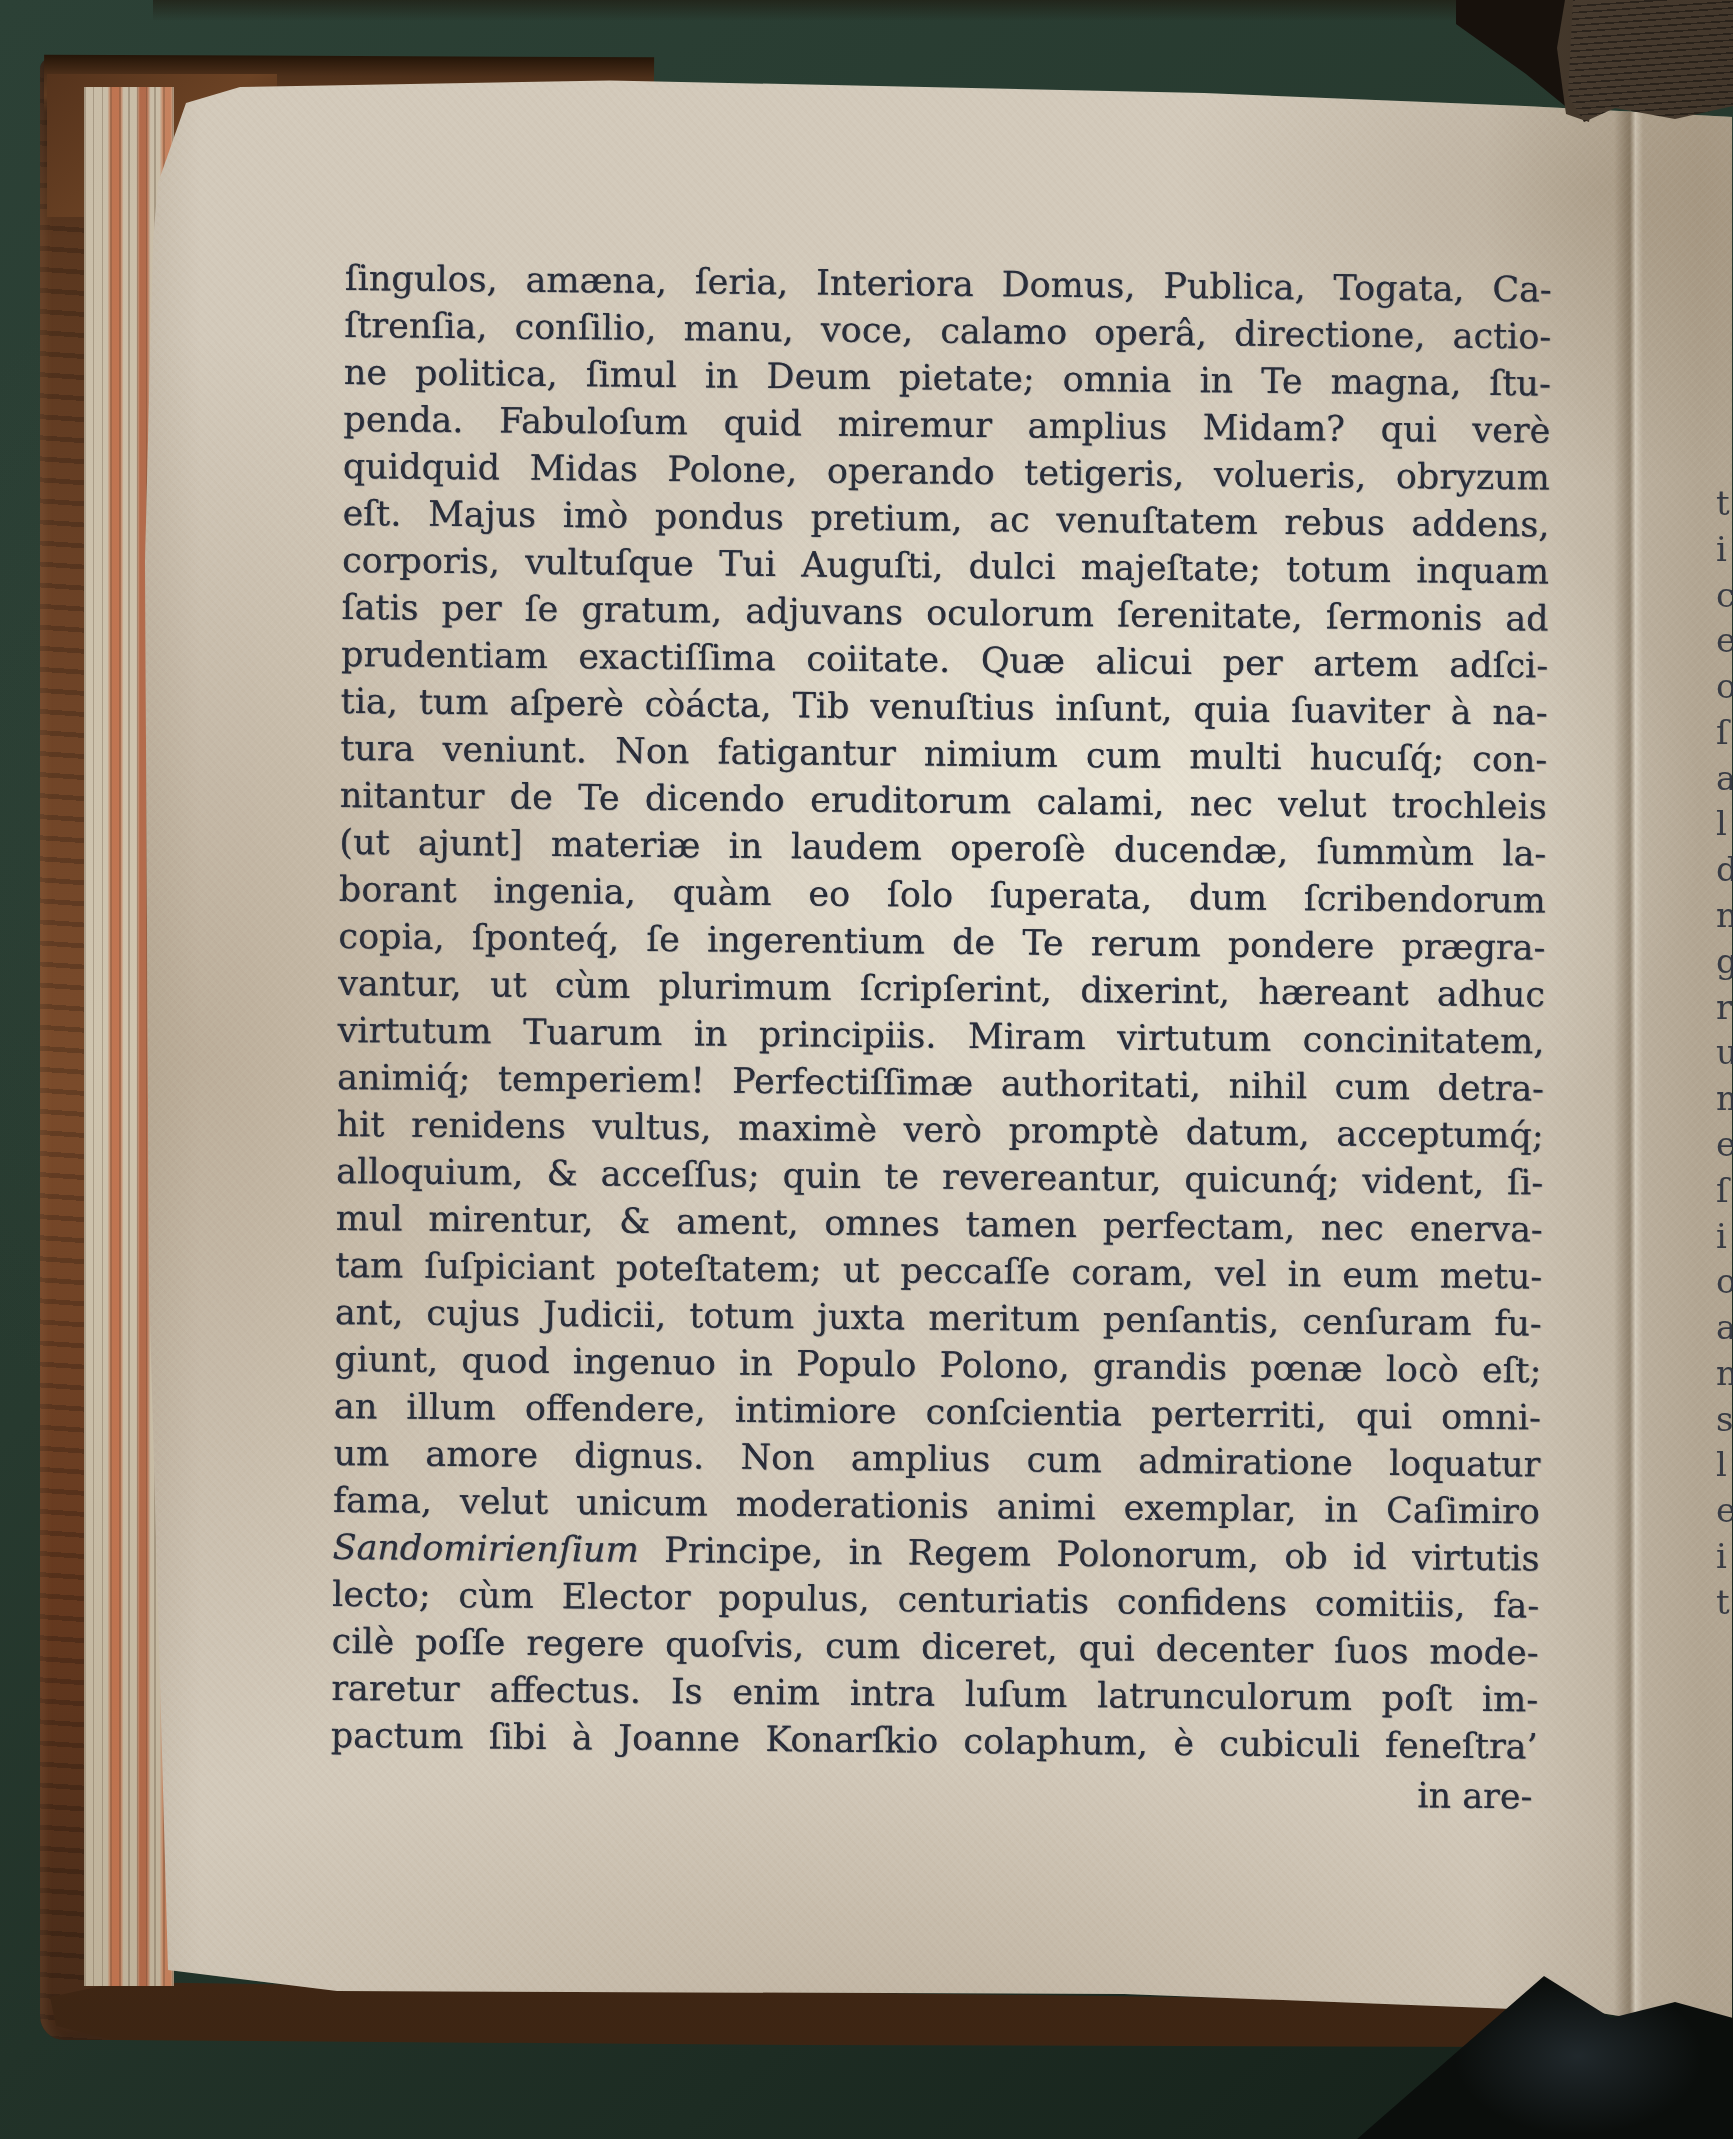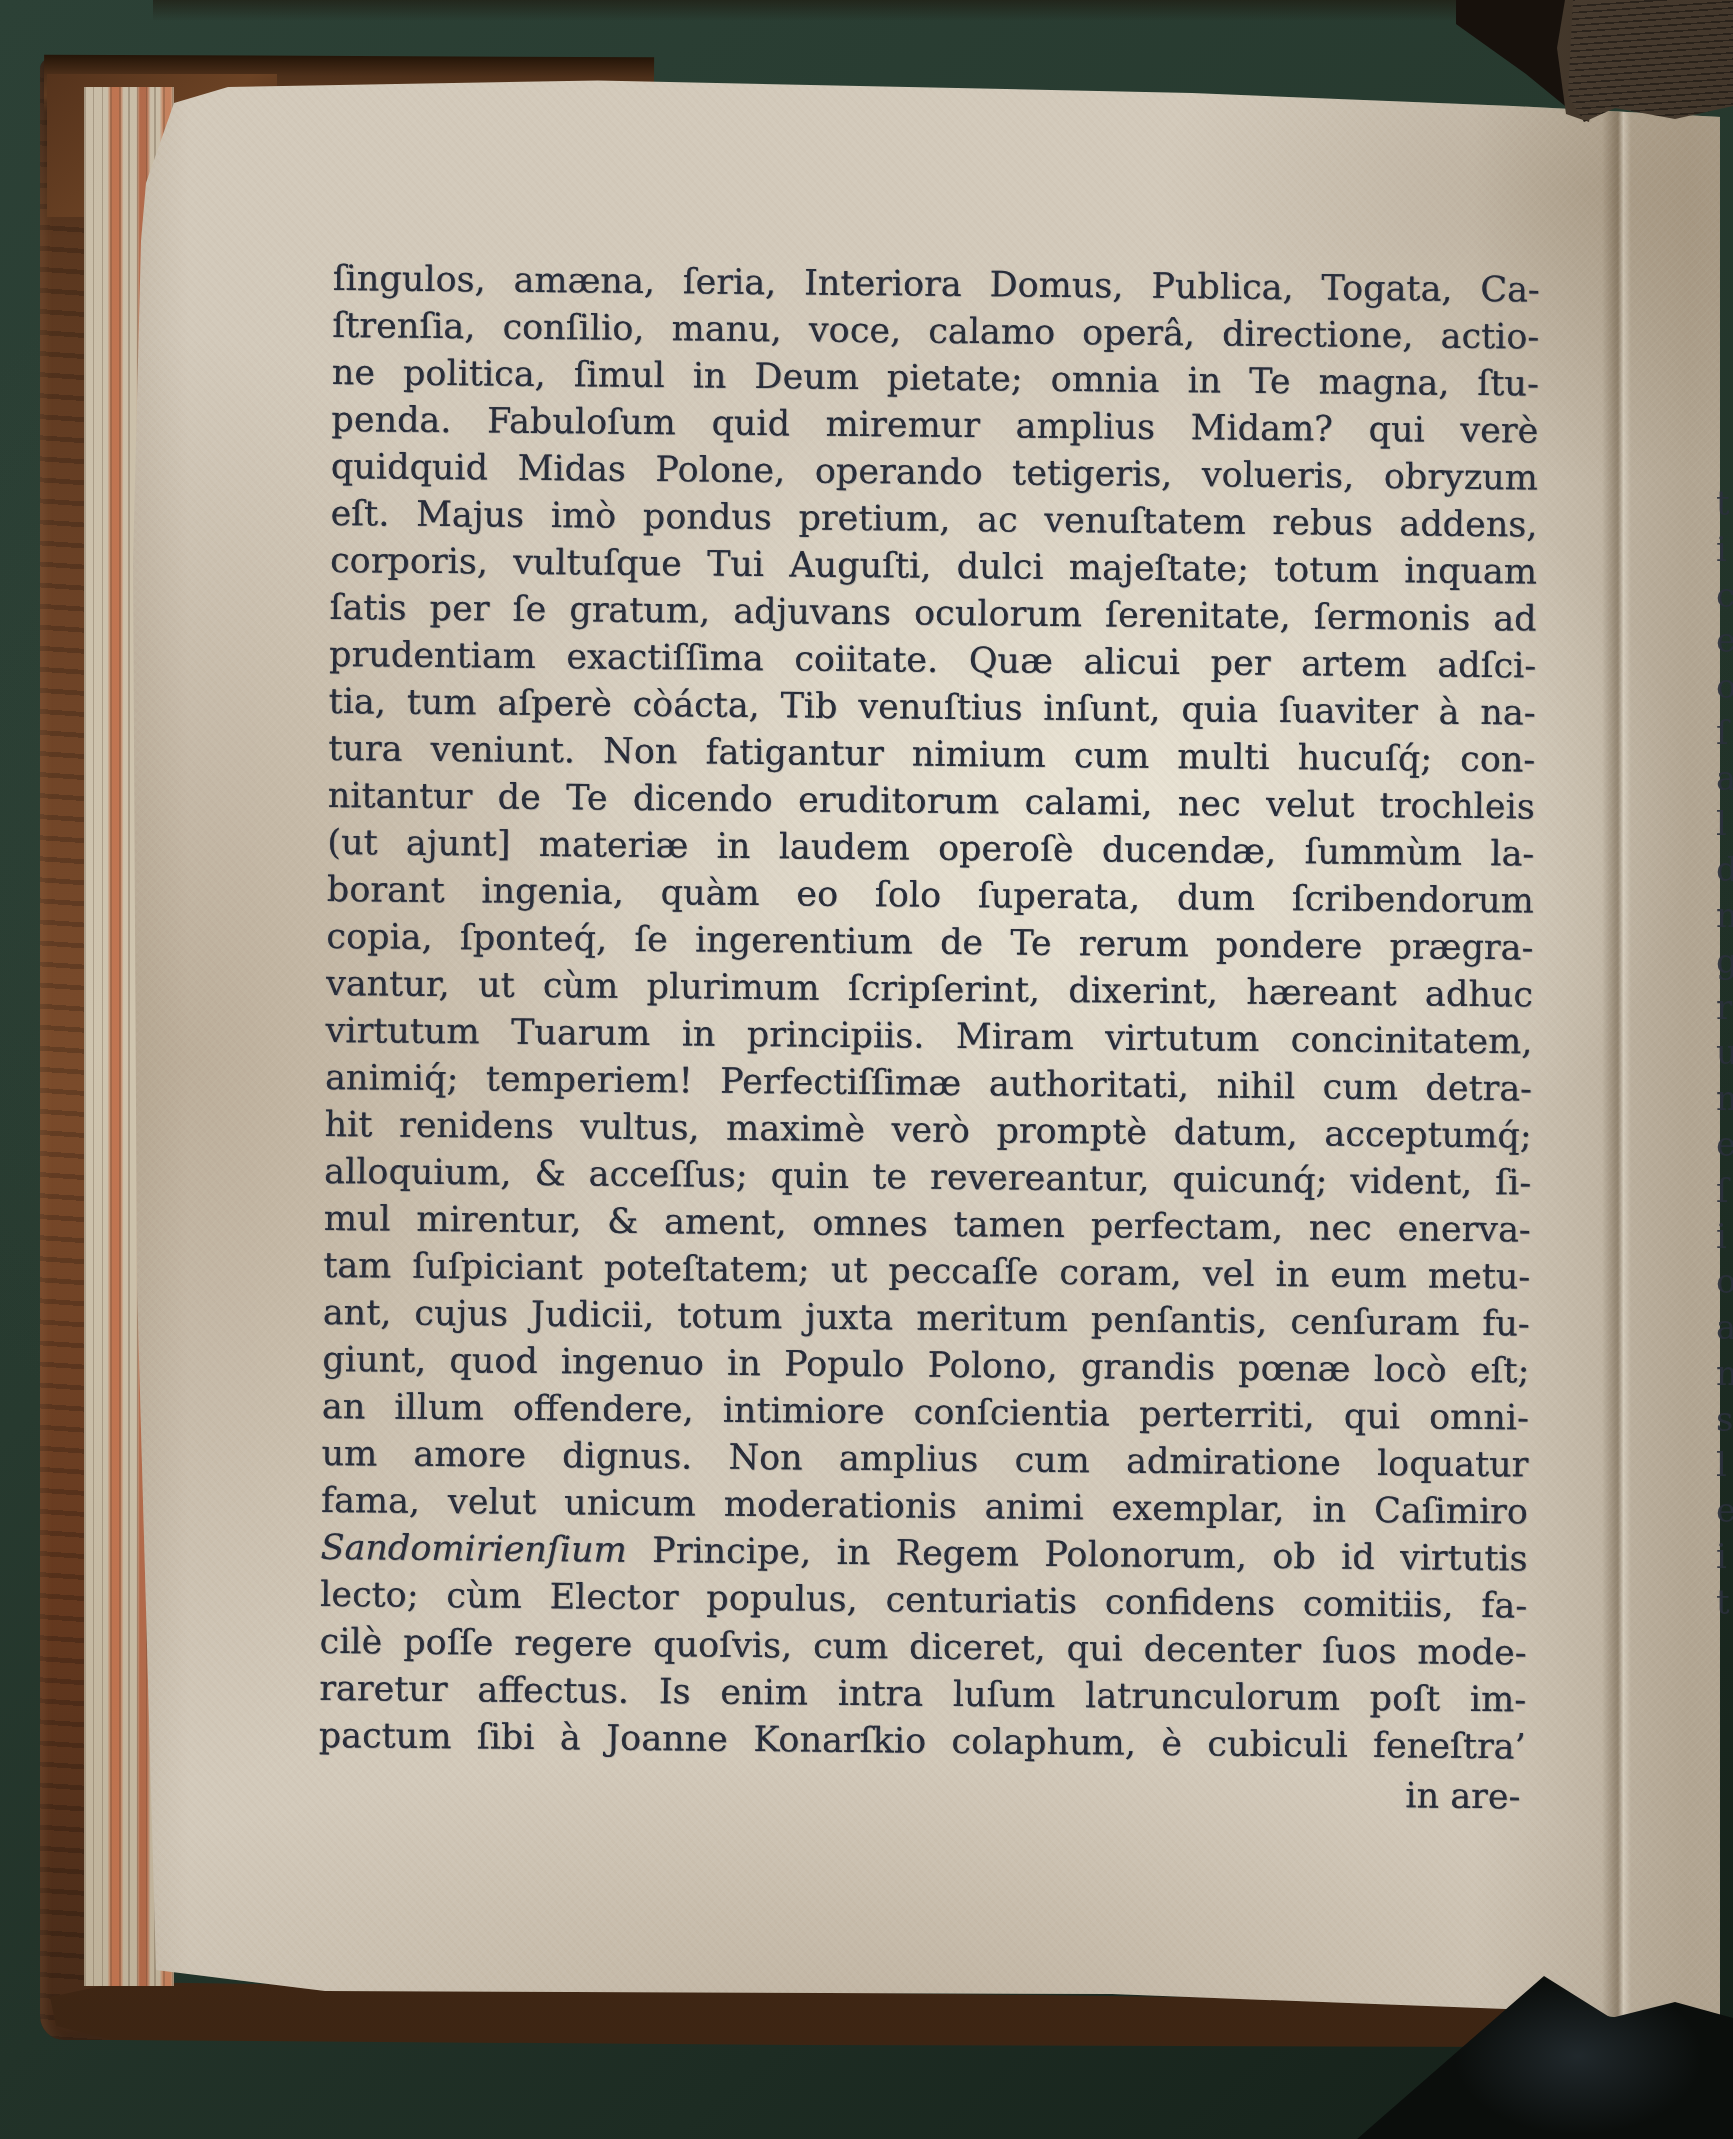--- a/index.html
+++ b/index.html
@@ -40,21 +40,21 @@
     background:
       repeating-linear-gradient(90deg, rgba(90,70,50,.30) 0 1.6px, rgba(0,0,0,0) 1.6px 8.8px),
       linear-gradient(90deg, rgba(0,0,0,0) 0 26%, rgba(190,104,66,.85) 30% 40%, rgba(0,0,0,0) 44%),
       linear-gradient(90deg, rgba(0,0,0,0) 0 58%, rgba(172,86,52,.8) 62% 70%, rgba(0,0,0,0) 74%),
       linear-gradient(90deg, rgba(0,0,0,0) 0 84%, rgba(196,110,70,.75) 88% 96%, rgba(0,0,0,0) 100%),
       linear-gradient(180deg,#c9bda7,#cfc4ae 50%,#bfb29a);
   }
 
   
   .page{
-    left:74px;top:74px;width:1646px;height:1970px;
+    left:86px;top:74px;width:1646px;height:1970px;
     clip-path:polygon(72px 109px,100px 29px,154px 13px,524px 6.4px,1118px 19px,1439px 32px,
                       1647px 43px,1647px 1960px,1508px 1938px,1038px 1920px,251px 1917px,
                       82px 1896px,63px 1211px,59px 488px,67px 167px);
     background-color:#d3cabb;
     background-image:
       radial-gradient(964px 723px at 62% 38%, rgba(255,252,238,.55), rgba(255,252,238,0) 62%),
       radial-gradient(723px 1205px at 7% 50%, rgba(135,110,78,.30), rgba(0,0,0,0) 60%),
       radial-gradient(610px 418px at 92% 6%, rgba(118,98,70,.28), rgba(0,0,0,0) 70%),
       radial-gradient(1366px 418px at 50% 100%, rgba(128,106,76,.24), rgba(0,0,0,0) 72%),
       linear-gradient(90deg, rgba(118,94,64,.28) 0, rgba(0,0,0,0) 7%, rgba(0,0,0,0) 85%, rgba(108,88,60,.32) 98%);

